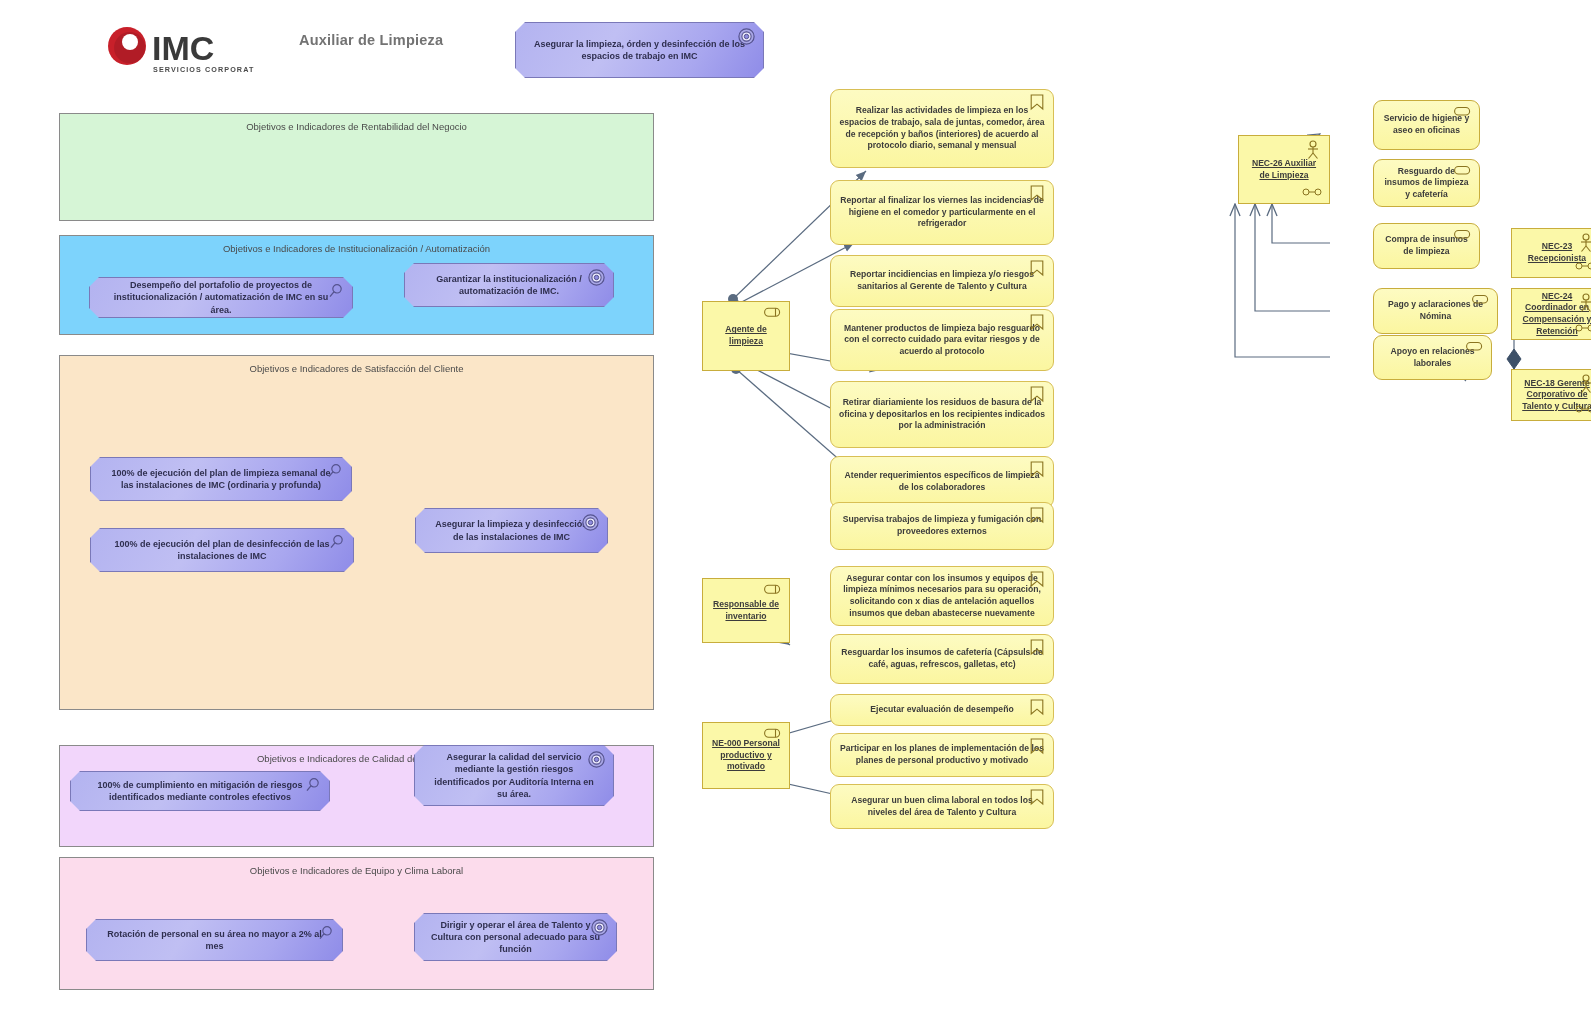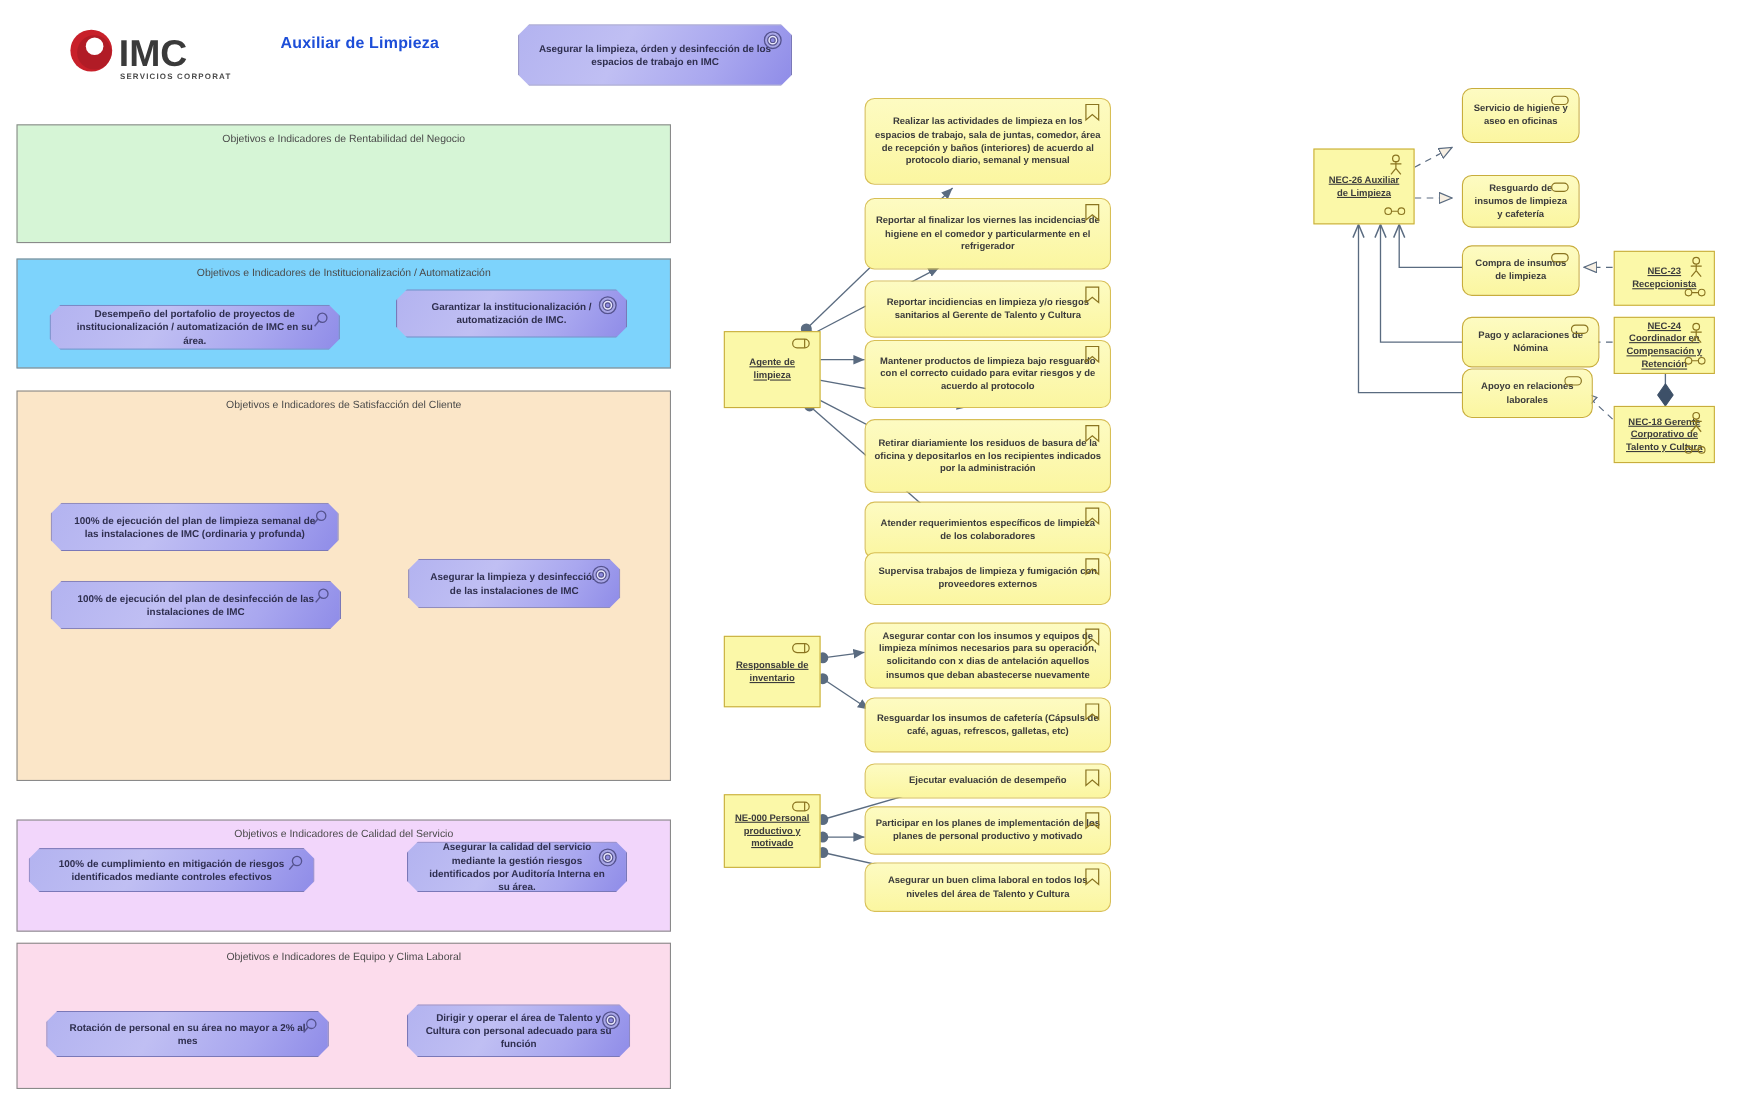--- a/index.html
+++ b/index.html
@@ -1,22 +1,22 @@
 <!DOCTYPE html>
 <html><head>
 <meta charset="utf-8">
 <style>
   html,body{margin:0;padding:0;background:#ffffff;}
   body{width:1591px;height:1016px;position:relative;overflow:hidden;
        font-family:"Liberation Sans","DejaVu Sans",sans-serif;color:#4a4a4a;}
-  .abs{position:absolute;box-sizing:border-box;}
+  .abs{position:absolute;box-sizing:border-box;margin-left:44px;}
 
   
   #logo{left:62px;top:22px;width:148px;height:58px;}
-  #page-title{left:255px;top:32px;width:230px;font-size:14.5px;font-weight:bold;color:#1d4ed8;letter-spacing:.2px;}
+  #page-title{left:255px;top:32px;width:230px;font-size:14.5px;font-weight:bold;color:#737373;letter-spacing:.2px;}
 
   
   .group{border:1px solid #8a8a8a;}
   .group-title{position:absolute;left:0;right:0;top:7px;text-align:center;font-size:9.5px;color:#4a4a4a;}
 
   
   .oct{
     background:linear-gradient(120deg,#b3b3f0 0%,#c0bff3 38%,#a9a7ef 72%,#8f8ce8 100%);
     border:1px solid #7a78b8;
     -webkit-clip-path:polygon(10px 0,calc(100% - 10px) 0,100% 10px,100% calc(100% - 10px),calc(100% - 10px) 100%,10px 100%,0 calc(100% - 10px),0 10px);
@@ -196,21 +196,21 @@
 <div class="abs group" style="left:15px;top:745px;width:595px;height:102px;background:#f2d6fb;">
   <div class="group-title">Objetivos e Indicadores de Calidad del Servicio</div>
 </div>
 <div class="abs oct" style="left:26px;top:771px;width:260px;height:40px;">
   <span class="lbl">100% de cumplimiento  en mitigación de riesgos identificados mediante controles efectivos</span>
   <svg class="ico" viewBox="0 0 17 17">
     <circle cx="10" cy="5.8" r="4.2" fill="none" stroke="#55538f" stroke-width="1.2"></circle>
     <line x1="6.9" y1="8.8" x2="3" y2="13.6" stroke="#55538f" stroke-width="1.3"></line>
   </svg>
 </div>
-<div class="abs oct" style="left:370px;top:765px;width:200px;height:46px;">
+<div class="abs oct" style="left:370px;top:745px;width:200px;height:61px;">
   <span class="lbl">Asegurar la calidad del servicio mediante la gestión riesgos identificados por Auditoría Interna en su área.</span>
   <svg class="ico" viewBox="0 0 17 17">
     <circle cx="8.5" cy="8.5" r="7.6" fill="#a8a6e6" stroke="#55538f" stroke-width="1.2"></circle>
     <circle cx="8.5" cy="8.5" r="4.6" fill="#e9e8fa" stroke="#55538f" stroke-width="1.1"></circle>
     <circle cx="8.5" cy="8.5" r="2.2" fill="#8f8ce0" stroke="#55538f" stroke-width="1"></circle>
   </svg>
 </div>
 
 <div class="abs group" style="left:15px;top:857px;width:595px;height:133px;background:#fcdcec;">
   <div class="group-title">Objetivos e Indicadores de Equipo y Clima Laboral</div>
@@ -337,21 +337,21 @@
     <line x1="8" y1="13" x2="3.5" y2="18.5" stroke="#8a7420" stroke-width="1.1"></line>
     <line x1="8" y1="13" x2="12.5" y2="18.5" stroke="#8a7420" stroke-width="1.1"></line>
   </svg>
   <svg class="rolesmall" viewBox="0 0 20 8">
     <circle cx="4" cy="4" r="3" fill="none" stroke="#8a7420" stroke-width="1"></circle>
     <line x1="7" y1="4" x2="13" y2="4" stroke="#8a7420" stroke-width="1"></line>
     <circle cx="16" cy="4" r="3" fill="none" stroke="#8a7420" stroke-width="1"></circle>
   </svg>
 </div>
 
-<div class="abs ybox rounded" style="left:1329px;top:80px;width:107px;height:50px;">
+<div class="abs ybox rounded" style="left:1329px;top:100px;width:107px;height:50px;">
   <span class="lbl">Servicio de higiene y aseo en oficinas</span>
   <svg class="roleico" viewBox="0 0 18 11">
       <rect x="0.6" y="1.5" width="15" height="7.5" rx="3.75" fill="none" stroke="#8a7420" stroke-width="1.1"></rect>
     </svg>
 </div>
 <div class="abs ybox rounded" style="left:1329px;top:159px;width:107px;height:48px;">
   <span class="lbl">Resguardo de insumos de limpieza y cafetería</span>
   <svg class="roleico" viewBox="0 0 18 11">
       <rect x="0.6" y="1.5" width="15" height="7.5" rx="3.75" fill="none" stroke="#8a7420" stroke-width="1.1"></rect>
     </svg>

